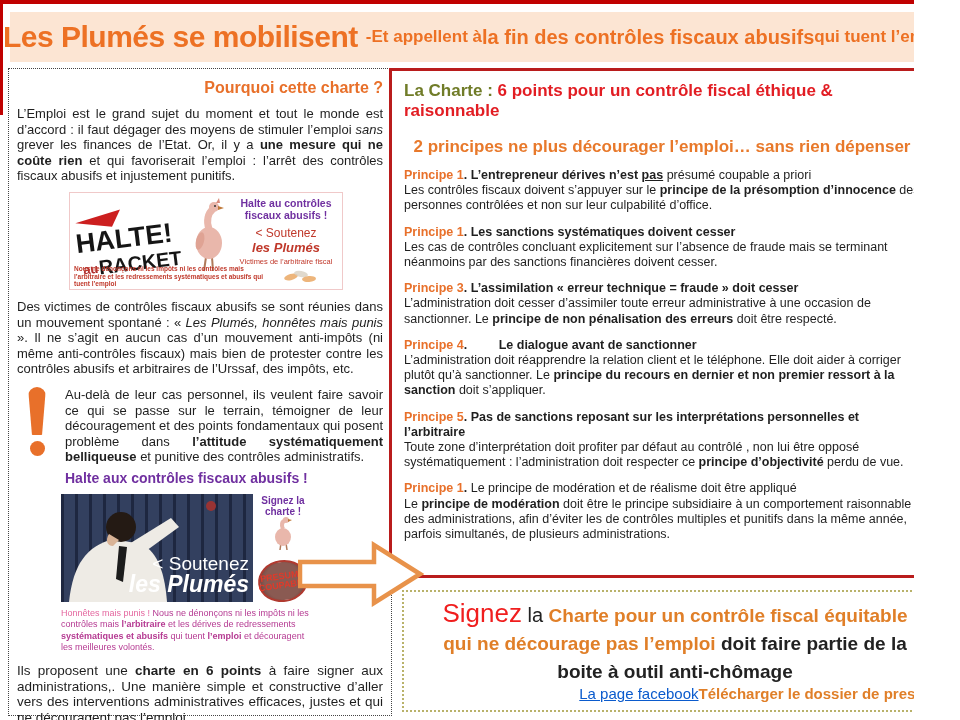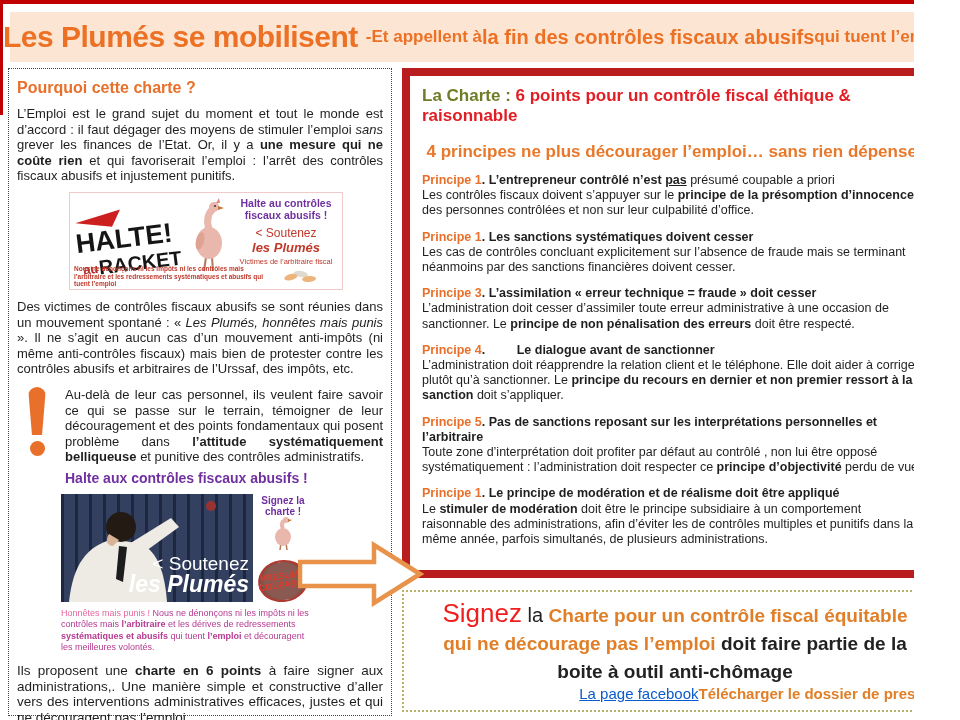--- a/index.html
+++ b/index.html
@@ -15,21 +15,21 @@
   .header-band span{color:#ed7124;font-weight:bold;}
   .h-main{font-size:30px;letter-spacing:-0.5px;}
   .h-sep{font-size:17px;margin-left:8px;}
   .h-mid{font-size:17px;}
   .h-big{font-size:20px;}
   .h-end{font-size:17px;}
 
   
   .left-panel{position:absolute;left:8px;top:68px;width:384px;height:648px;background:#fff;
               border:1px dotted #444;box-sizing:border-box;padding:6px 8px;}
-  .lp-title{text-align:left;color:#e8702a;font-weight:bold;font-size:16px;margin-top:4px;}
+  .lp-title{text-align:right;color:#e8702a;font-weight:bold;font-size:16px;margin-top:4px;}
   .lp-para{font-size:13px;line-height:15.6px;text-align:justify;color:#1f1f1f;margin-top:9px;}
 
   
   .banner{position:relative;width:272px;height:96px;margin:8px auto 0 52px;border:1px solid #f0c9c9;background:#fff;}
   .halte-logo{position:absolute;left:2px;top:14px;}
   .chicken-big{position:absolute;left:116px;top:4px;}
   .banner-right{position:absolute;left:164px;top:4px;width:104px;text-align:center;}
   .purple-slogan{color:#7030a0;font-weight:bold;font-size:10.5px;line-height:12px;}
   .soutenez-red{color:#c0392b;font-size:12px;margin-top:5px;}
   .plumes-red{color:#c0392b;font-size:13px;font-weight:bold;font-style:italic;}
@@ -61,22 +61,22 @@
   .signez-purple{color:#7030a0;font-size:10px;line-height:11px;font-weight:bold;margin-top:1px;}
   .stamp{position:absolute;left:5px;bottom:0;width:50px;height:42px;border-radius:50%;
          background:radial-gradient(circle,#8a5a52 0 60%,#5a3632 100%);border:2px solid #b03a30;
          transform:rotate(-8deg);display:flex;flex-direction:column;align-items:center;justify-content:center;
          box-sizing:border-box;}
   .stamp div{color:#e03a2a;font-weight:bold;font-size:9px;line-height:9px;letter-spacing:0;}
 
   .lp-caption{margin:6px 0 0 44px;width:250px;font-size:9px;line-height:11.5px;color:#b53a92;}
 
   
-  .charte-panel{position:absolute;left:402px;top:68px;width:546px;height:510px;box-sizing:border-box;
-                border:8px solid #b91c1c;background:#fff;padding:8px 12px;}
+  .charte-panel{position:absolute;left:389px;top:68px;width:546px;height:510px;box-sizing:border-box;
+                border:3px solid #b91c1c;background:#fff;padding:8px 12px;}
   .cp-titlerow{font-size:17px;margin-top:2px;}
   .cp-label{color:#707c28;font-weight:bold;}
   .cp-red{color:#e21d23;font-weight:bold;}
   .cp-subtitle{text-align:center;color:#e8792b;font-weight:bold;font-size:17px;margin-top:16px;}
   .principle{margin-top:11px;font-size:12.5px;line-height:15.2px;color:#1f1f1f;}
   .p-label{color:#e8702a;font-weight:bold;}
   .p-dot{font-weight:bold;}
   .p-head{margin-bottom:0;}
   .p-body{}
 
@@ -201,45 +201,45 @@
 
     <div class="lp-caption"><span style="color: rgb(228, 103, 159);">Honnêtes mais punis ! </span><span>Nous ne dénonçons ni les impôts ni les contrôles mais </span><span style="font-weight: bold;">l’arbitraire</span><span> et les dérives de redressements </span><span style="font-weight: bold;">systématiques  et abusifs</span><span> qui tuent </span><span style="font-weight: bold;">l’emploi</span><span> et découragent les meilleures volontés.</span></div>
 
     <div class="lp-para" style="font-size:13.5px;"><span>Ils proposent  une </span><span style="font-weight: bold;">charte en 6 points</span><span> à  faire signer aux administrations,. Une manière simple  et constructive d’aller vers des interventions  administratives efficaces, justes  et qui ne découragent  pas l’emploi.</span></div>
   </div>
 
   <div class="charte-panel">
     <div class="cp-titlerow">
       <span class="cp-label">La Charte : </span><span class="cp-red">6 points pour un contrôle fiscal éthique &amp; raisonnable</span>
     </div>
-    <div class="cp-subtitle">4 principes ne plus décourager  l’emploi…  sans rien dépenser</div>
-
-    <div class="principle">
-      <div class="p-head"><span class="p-label">Principe 1</span><span class="p-dot">. </span><span class="p-title"><span style="font-weight: bold;">L’entrepreneur contrôlé n’est  </span><span style="font-weight: bold; text-decoration: underline;">pas</span><span style="font-weight: normal;">  présumé coupable a priori</span></span></div>
+    <div class="cp-subtitle">2 principes ne plus décourager  l’emploi…  sans rien dépenser</div>
+
+    <div class="principle">
+      <div class="p-head"><span class="p-label">Principe 1</span><span class="p-dot">. </span><span class="p-title"><span style="font-weight: bold;">L’entrepreneur dérives n’est  </span><span style="font-weight: bold; text-decoration: underline;">pas</span><span style="font-weight: normal;">  présumé coupable a priori</span></span></div>
       <div class="p-body"><span>Les contrôles fiscaux doivent s’appuyer sur le </span><span style="font-weight: bold;">principe de  la présomption d’innocence</span><span>  des personnes contrôlées et non sur leur culpabilité d’office.</span></div>
     </div>
     <div class="principle">
       <div class="p-head"><span class="p-label">Principe 1</span><span class="p-dot">. </span><span class="p-title"><span style="font-weight: bold;">Les sanctions  systématiques doivent cesser</span></span></div>
       <div class="p-body"><span>Les cas de contrôles concluant explicitement sur l’absence de  fraude mais se terminant néanmoins par des sanctions financières doivent cesser.</span></div>
     </div>
     <div class="principle">
       <div class="p-head"><span class="p-label">Principe 3</span><span class="p-dot">. </span><span class="p-title"><span style="font-weight: bold;">L’assimilation  « erreur technique = fraude »  doit cesser</span></span></div>
       <div class="p-body"><span>L’administration doit cesser d’assimiler toute erreur  administrative à une occasion de sanctionner. Le </span><span style="font-weight: bold;">principe de non pénalisation  des erreurs</span><span> doit être  respecté.</span></div>
     </div>
     <div class="principle">
       <div class="p-head"><span class="p-label">Principe 4</span><span class="p-dot">. </span><span class="p-title"><span style="font-weight: bold; padding-left: 28px;">Le dialogue  avant  de sanctionner</span></span></div>
       <div class="p-body"><span>L’administration doit réapprendre la relation client et le téléphone.  Elle doit aider à corriger plutôt qu’à sanctionner. Le </span><span style="font-weight: bold;">principe du  recours en dernier et non  premier ressort à la sanction</span><span>  doit s’appliquer.</span></div>
     </div>
     <div class="principle">
       <div class="p-head"><span class="p-label">Principe 5</span><span class="p-dot">. </span><span class="p-title"><span style="font-weight: bold;">Pas de sanctions  reposant  sur les interprétations personnelles  et l’arbitraire</span></span></div>
       <div class="p-body"><span>Toute  zone  d’interprétation doit profiter par défaut au contrôlé , non lui être  opposé systématiquement  : l’administration doit respecter  ce </span><span style="font-weight: bold;">principe d’objectivité</span><span> perdu  de vue.</span></div>
     </div>
     <div class="principle">
-      <div class="p-head"><span class="p-label">Principe 1</span><span class="p-dot">. </span><span class="p-title"><span style="font-weight: bold;">Le principe  de modération  et de réalisme doit  être appliqué</span></span></div>
-      <div class="p-body"><span>Le </span><span style="font-weight: bold;">stimuler de modération</span><span> doit être  le principe subsidiaire à un comportement  raisonnable des administrations, afin d’éviter les de contrôles multiples  et punitifs dans la même  année, parfois simultanés, de plusieurs administrations.</span></div>
+      <div class="p-head"><span class="p-label">Principe 1</span><span class="p-dot">. </span><span class="p-title"><span style="font-weight: normal;">Le principe  de modération  et de réalisme doit  être appliqué</span></span></div>
+      <div class="p-body"><span>Le </span><span style="font-weight: bold;">principe de modération</span><span> doit être  le principe subsidiaire à un comportement  raisonnable des administrations, afin d’éviter les de contrôles multiples  et punitifs dans la même  année, parfois simultanés, de plusieurs administrations.</span></div>
     </div>
   </div>
 
   <svg class="big-arrow" width="126" height="66" viewBox="0 0 126 66">
     <polygon points="2,21 76,21 76,4 122,33 76,62 76,45 2,45" fill="#ffffff" stroke="#e8924a" stroke-width="4.5" stroke-linejoin="miter"></polygon>
   </svg>
 
   <div class="sign-panel">
     <div class="sp-line">
       <span class="sp-l1-red">Signez</span><span class="sp-l1-black"> la </span><span class="sp-orange">Charte pour un contrôle fiscal équitable</span>

